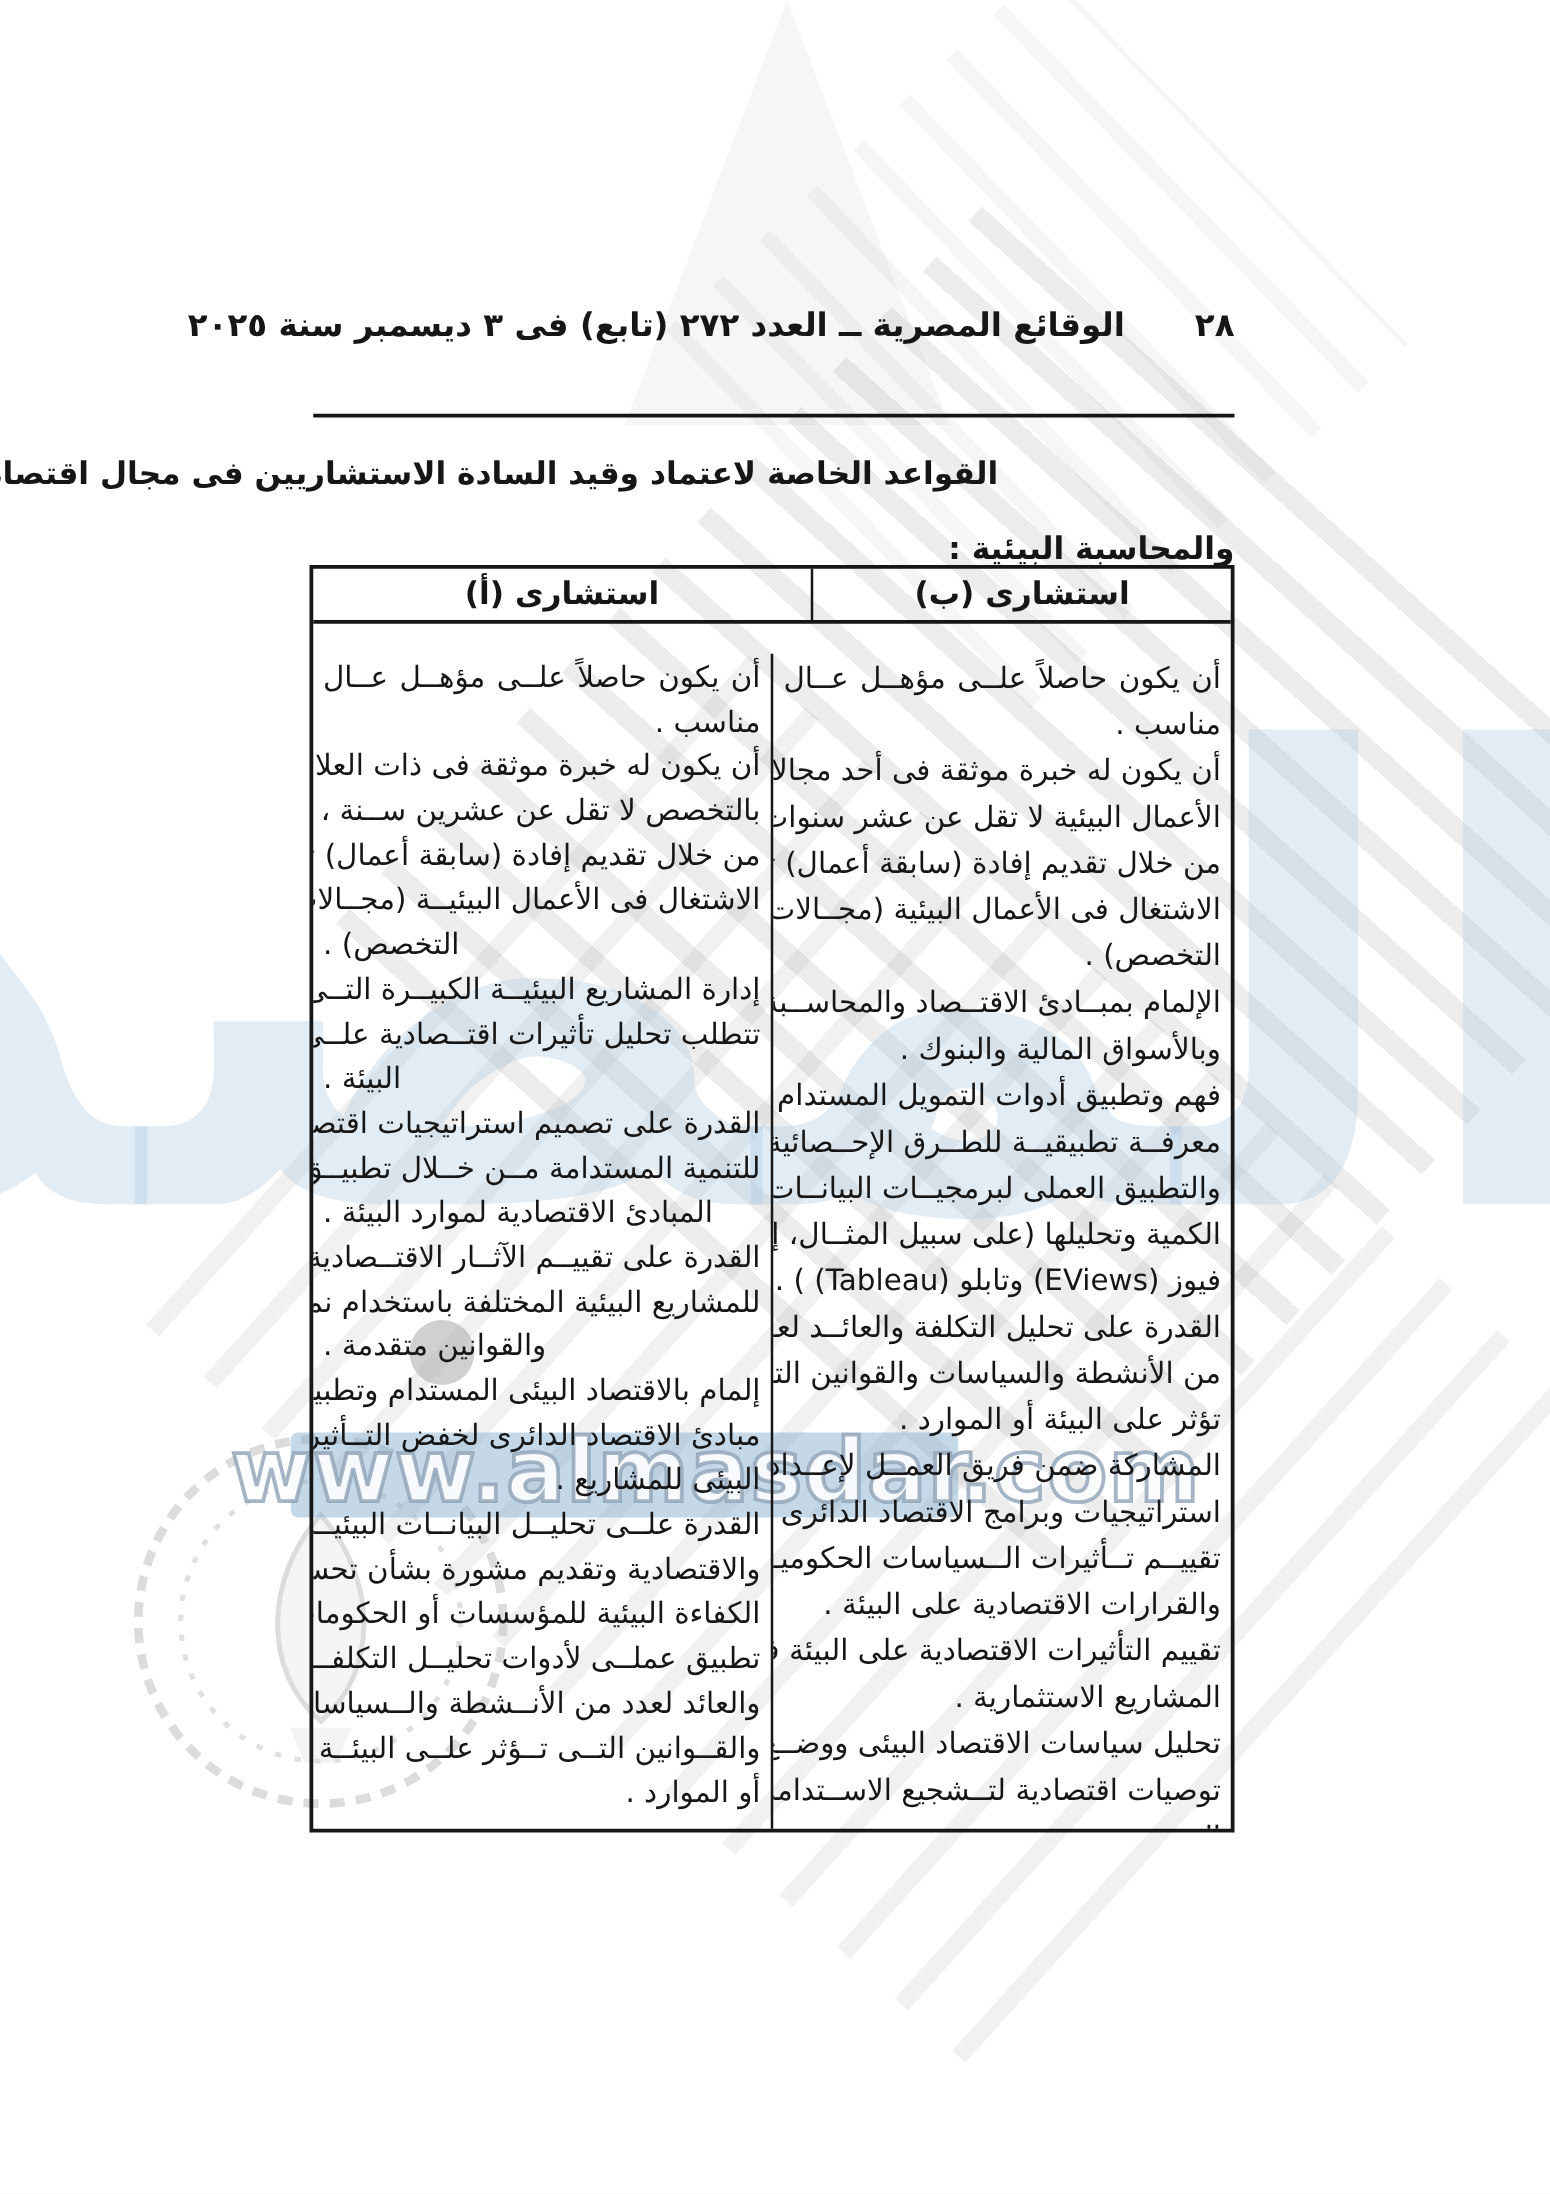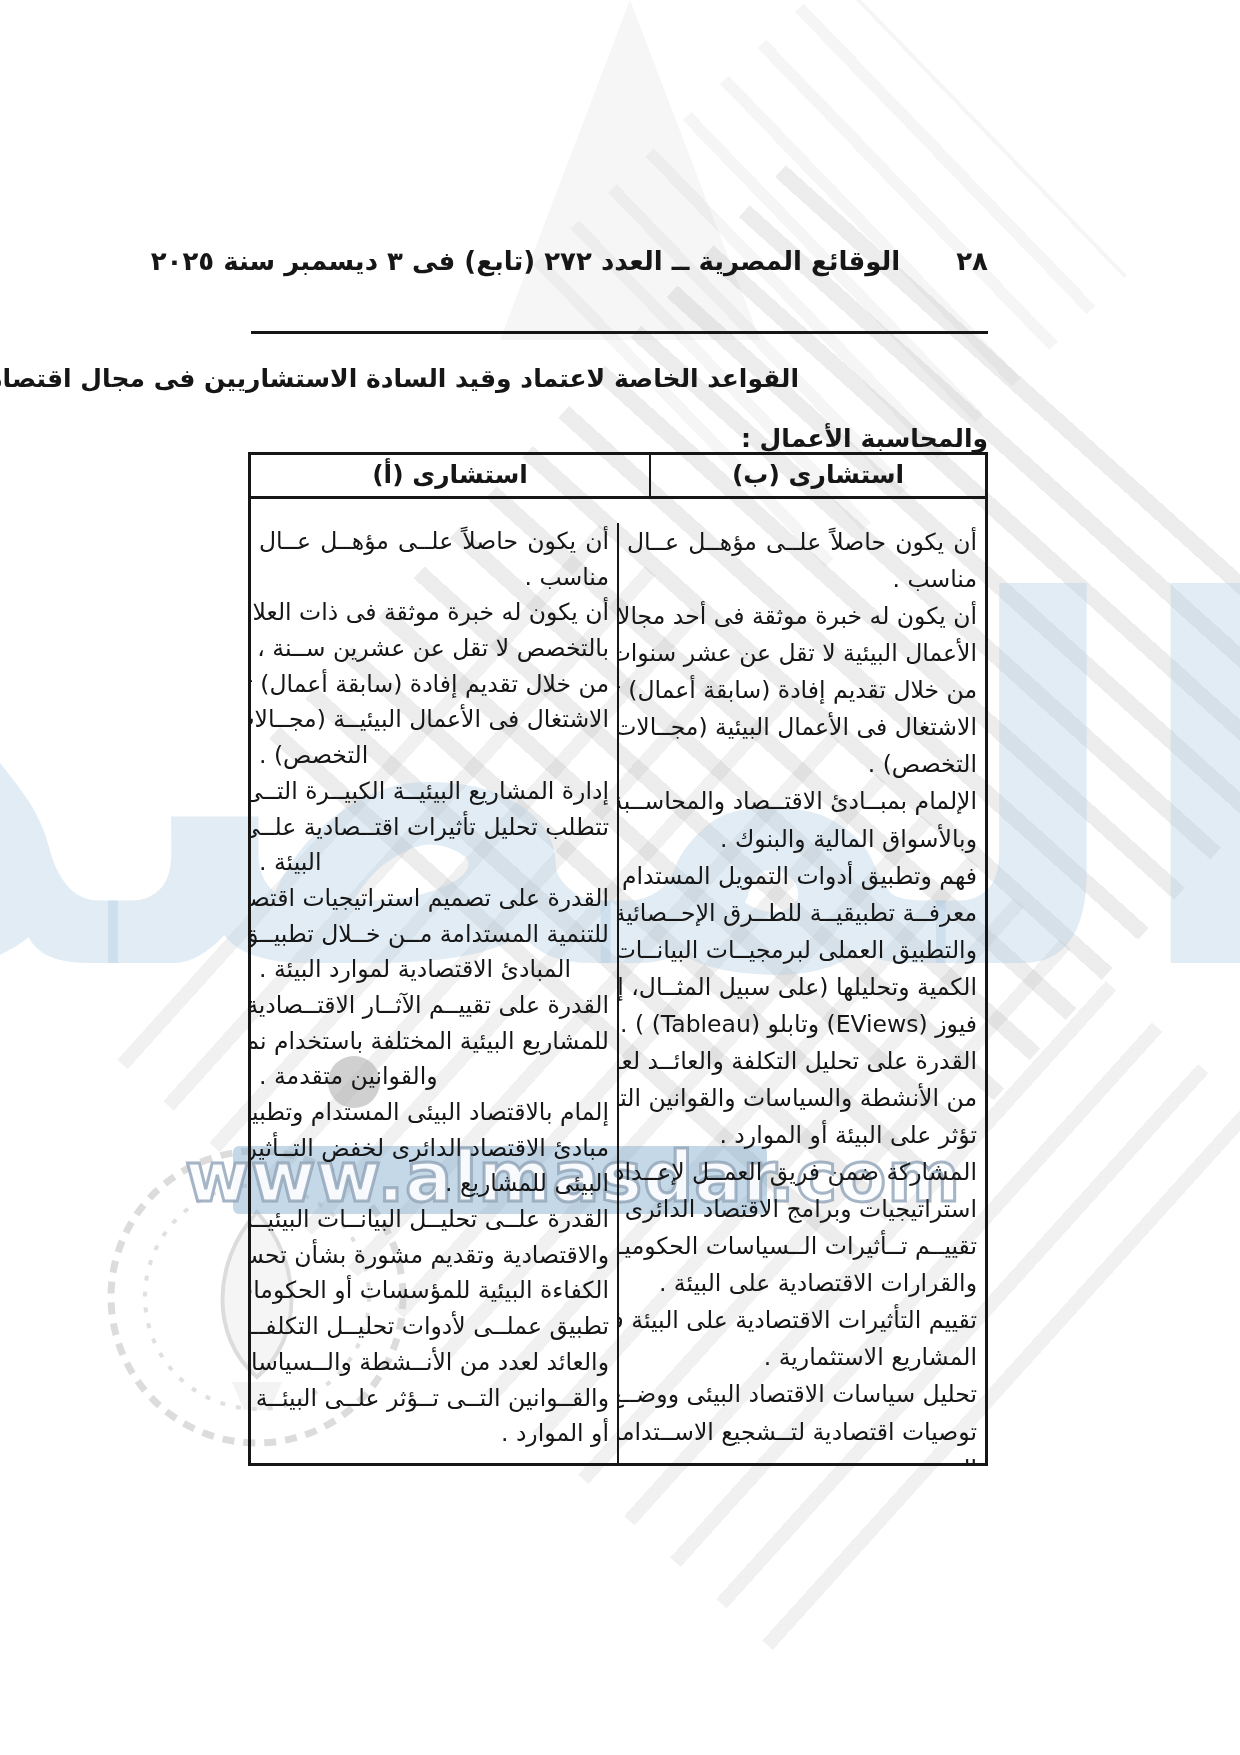--- a/index.html
+++ b/index.html
@@ -76,21 +76,21 @@
     <div class="wm-url">www.almasdar.com</div>
   </div>
 
   <div class="hdr">
     <span>٢٨</span>
     <span>الوقائع المصرية ــ العدد ٢٧٢ (تابع) فى ٣ ديسمبر سنة ٢٠٢٥</span>
   </div>
   <div class="rule"></div>
 
   <div class="title1">القواعد الخاصة لاعتماد وقيد السادة الاستشاريين فى مجال اقتصاديات البيئة</div>
-  <div class="title2">والمحاسبة الأعمال :</div>
+  <div class="title2">والمحاسبة البيئية :</div>
 
   <div class="tbl">
     <div class="thead">
       <div class="th">استشارى (ب)</div>
       <div class="th">استشارى (أ)</div>
     </div>
     <div class="tbody">
 
       <div class="cell col-b">
         <div class="ln full">أن يكون حاصلاً علــى مؤهــل عــال</div>

